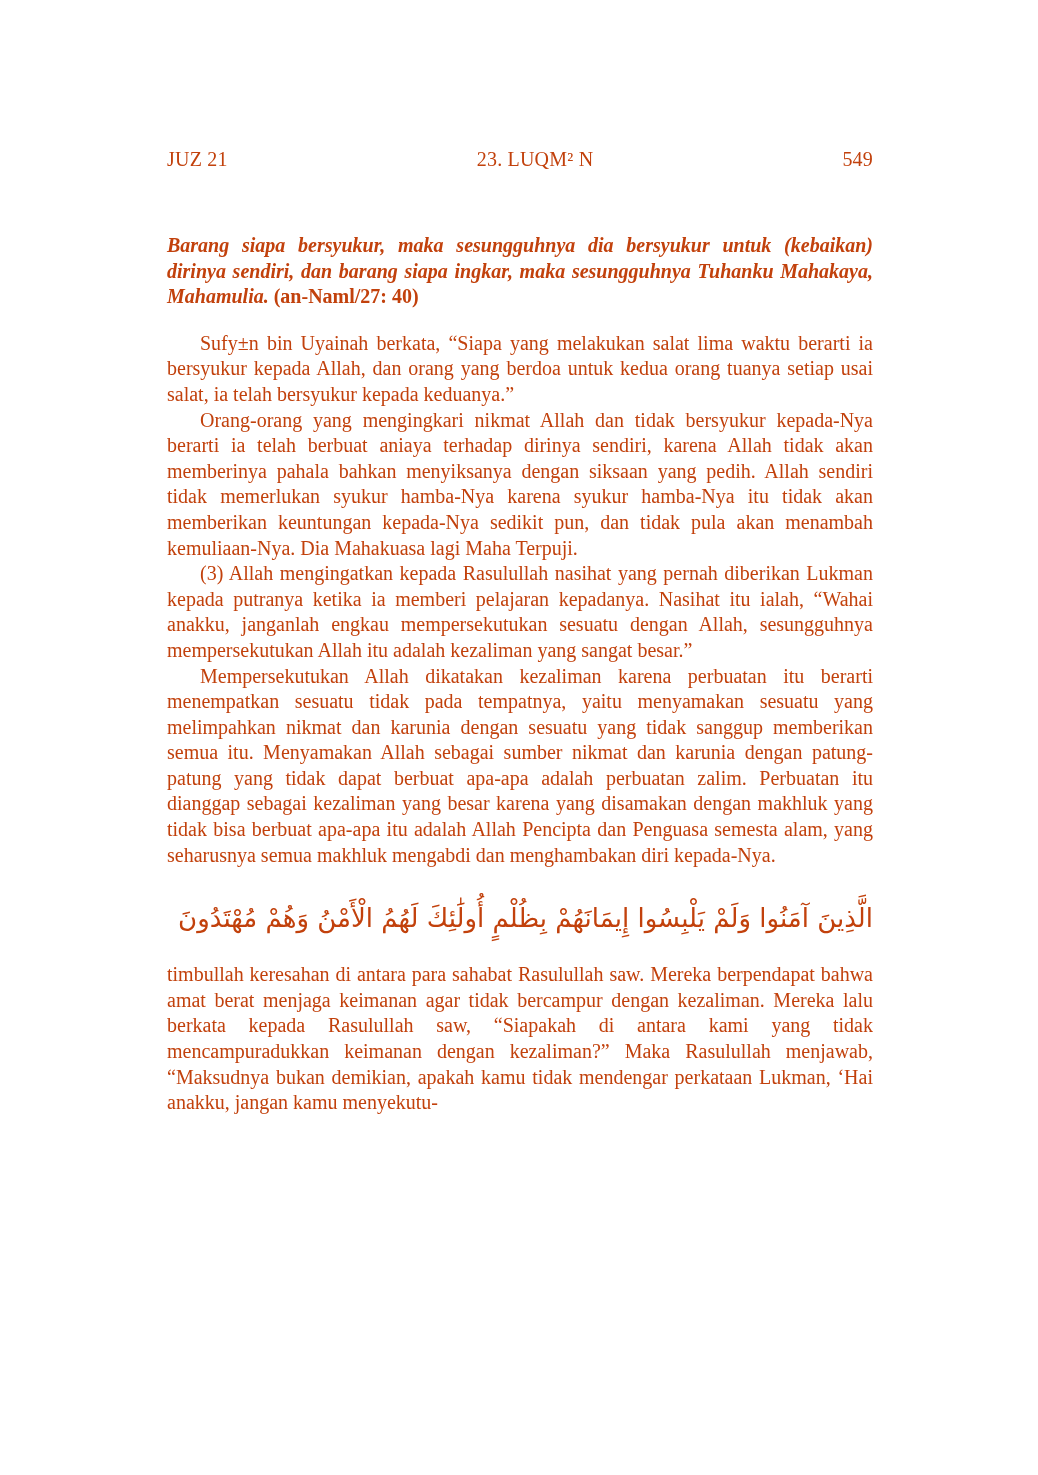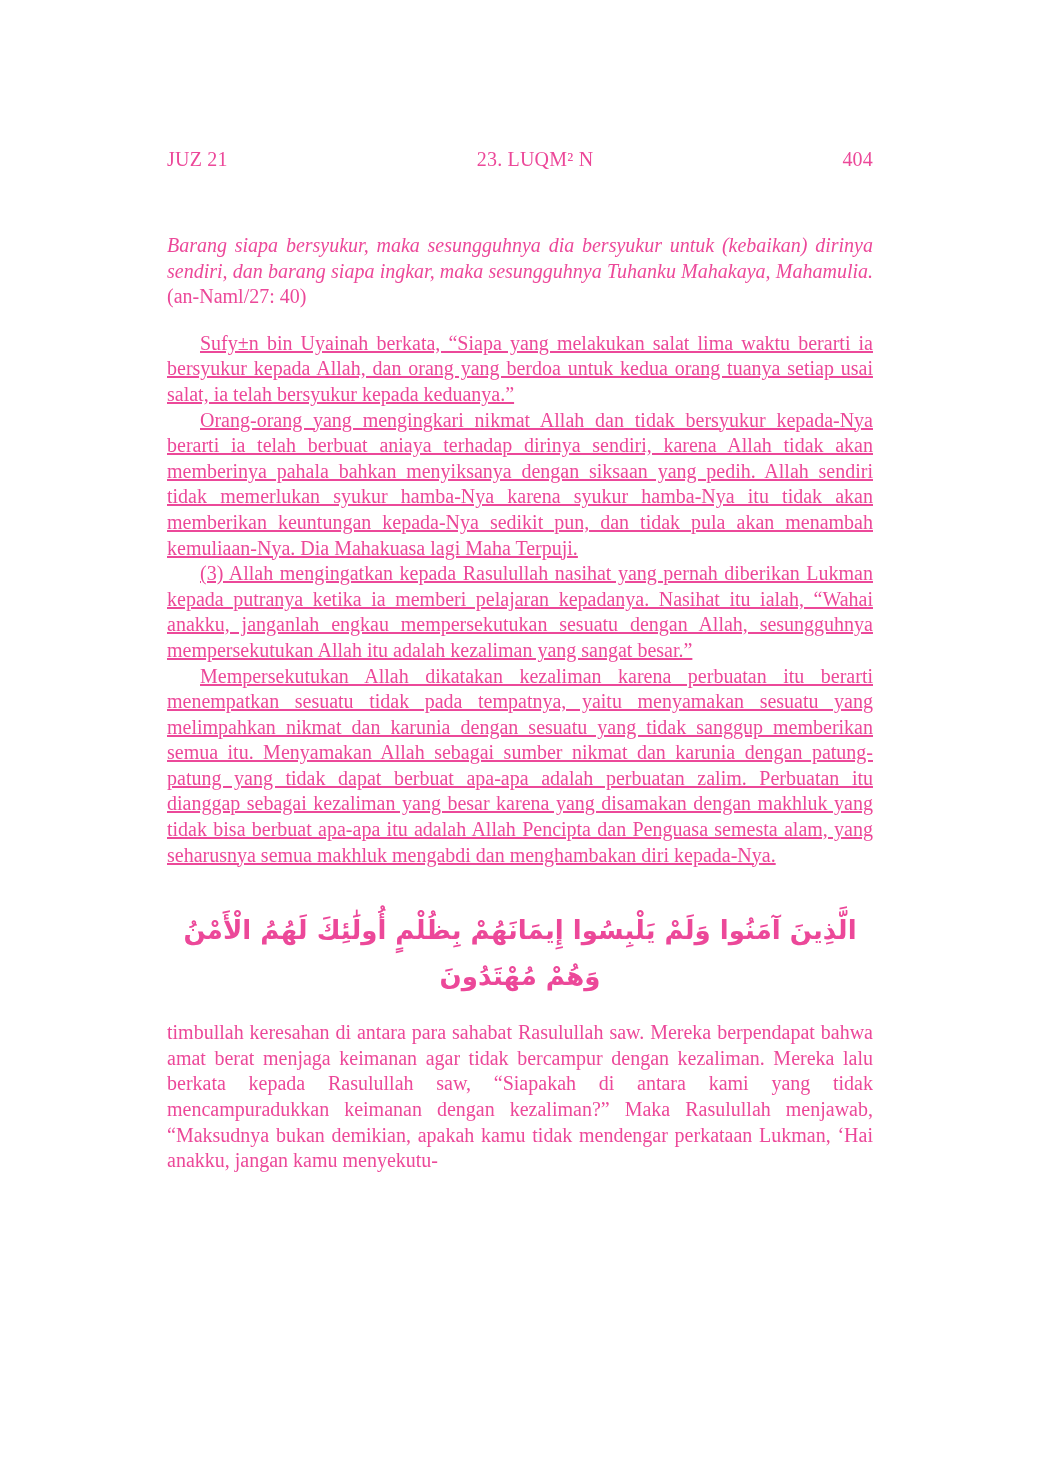--- a/index.html
+++ b/index.html
@@ -5,21 +5,21 @@
   html, body {
     margin: 0;
     padding: 0;
     background: #ffffff;
   }
   .page {
     position: relative;
     width: 1038px;
     height: 1475px;
     background: #ffffff;
-    color: #ec4899;
+    color: #c2410c;
     font-family: "Liberation Serif", serif;
     overflow: hidden;
     box-sizing: border-box;
   }
   .page-header {
     position: absolute;
     top: 148px;
     left: 167px;
     width: 706px;
     display: flex;
@@ -36,52 +36,52 @@
     font-size: 20px;
     line-height: 25.6px;
     text-align: justify;
     text-justify: inter-word;
   }
   .page-body p {
     margin: 0;
   }
   .page-body p.indent {
     text-indent: 33px;
-    text-decoration: underline;
   }
   .page-body p.gap {
     margin-top: 21px;
   }
   .page-body p.quote {
     font-style: italic;
+    font-weight: bold;
   }
   .page-body p.quote .ref {
     font-style: normal;
   }
   .page-body p.arabic {
     direction: rtl;
     unicode-bidi: embed;
-    text-align: center;
+    text-align: right;
     font-family: "DejaVu Sans", sans-serif;
-    font-weight: 700;
+    font-weight: 400;
     font-size: 26px;
     line-height: 46px;
-    margin-top: 39px;
+    margin-top: 27px;
     margin-bottom: 18px;
     font-style: normal;
   }
 </style>
 </head>
 <body>
 
 <div class="page">
   <header class="page-header">
     <span>JUZ 21</span>
     <span>23. LUQM² N</span>
-    <span>404</span>
+    <span>549</span>
   </header>
   <main class="page-body">
       <p class="quote"><span>Barang siapa bersyukur, maka sesungguhnya dia bersyukur untuk (kebaikan) dirinya sendiri, dan barang siapa ingkar, maka sesungguhnya Tuhanku Mahakaya, Mahamulia.</span><span class="ref"> (an-Naml/27: 40)</span></p>
       <p class="body indent gap"><span>Sufy±n bin Uyainah berkata, “Siapa yang melakukan salat lima waktu berarti ia bersyukur kepada Allah, dan orang yang berdoa untuk kedua orang tuanya setiap usai salat, ia telah bersyukur kepada keduanya.”</span></p>
       <p class="body indent"><span>Orang-orang yang mengingkari nikmat Allah dan tidak bersyukur kepada-Nya berarti ia telah berbuat aniaya terhadap dirinya sendiri, karena Allah tidak akan memberinya pahala bahkan menyiksanya dengan siksaan yang pedih. Allah sendiri tidak memerlukan syukur hamba-Nya karena syukur hamba-Nya itu tidak akan memberikan keuntungan kepada-Nya sedikit pun, dan tidak pula akan menambah kemuliaan-Nya. Dia Mahakuasa lagi Maha Terpuji.</span></p>
       <p class="body indent"><span>(3) Allah mengingatkan kepada Rasulullah nasihat yang pernah diberikan Lukman kepada putranya ketika ia memberi pelajaran kepadanya. Nasihat itu ialah, “Wahai anakku, janganlah engkau mempersekutukan sesuatu dengan Allah, sesungguhnya mempersekutukan Allah itu adalah kezaliman yang sangat besar.”</span></p>
       <p class="body indent"><span>Mempersekutukan Allah dikatakan kezaliman karena perbuatan itu berarti menempatkan sesuatu tidak pada tempatnya, yaitu menyamakan sesuatu yang melimpahkan nikmat dan karunia dengan sesuatu yang tidak sanggup memberikan semua itu. Menyamakan Allah sebagai sumber nikmat dan karunia dengan patung-patung yang tidak dapat berbuat apa-apa adalah perbuatan zalim. Perbuatan itu dianggap sebagai kezaliman yang besar karena yang disamakan dengan makhluk yang tidak bisa berbuat apa-apa itu adalah Allah Pencipta dan Penguasa semesta alam, yang seharusnya semua makhluk mengabdi dan menghambakan diri kepada-Nya.</span></p>
       <p class="arabic"><span>الَّذِينَ آمَنُوا وَلَمْ يَلْبِسُوا إِيمَانَهُمْ بِظُلْمٍ أُولَٰئِكَ لَهُمُ الْأَمْنُ وَهُمْ مُهْتَدُونَ</span></p>
       <p class="body gap"><span>timbullah keresahan di antara para sahabat Rasulullah saw. Mereka berpendapat bahwa amat berat menjaga keimanan agar tidak bercampur dengan kezaliman. Mereka lalu berkata kepada Rasulullah saw, “Siapakah di antara kami yang tidak mencampuradukkan keimanan dengan kezaliman?” Maka Rasulullah menjawab, “Maksudnya bukan demikian, apakah kamu tidak mendengar perkataan Lukman, ‘Hai anakku, jangan kamu menyekutu-</span></p>
     </main>

